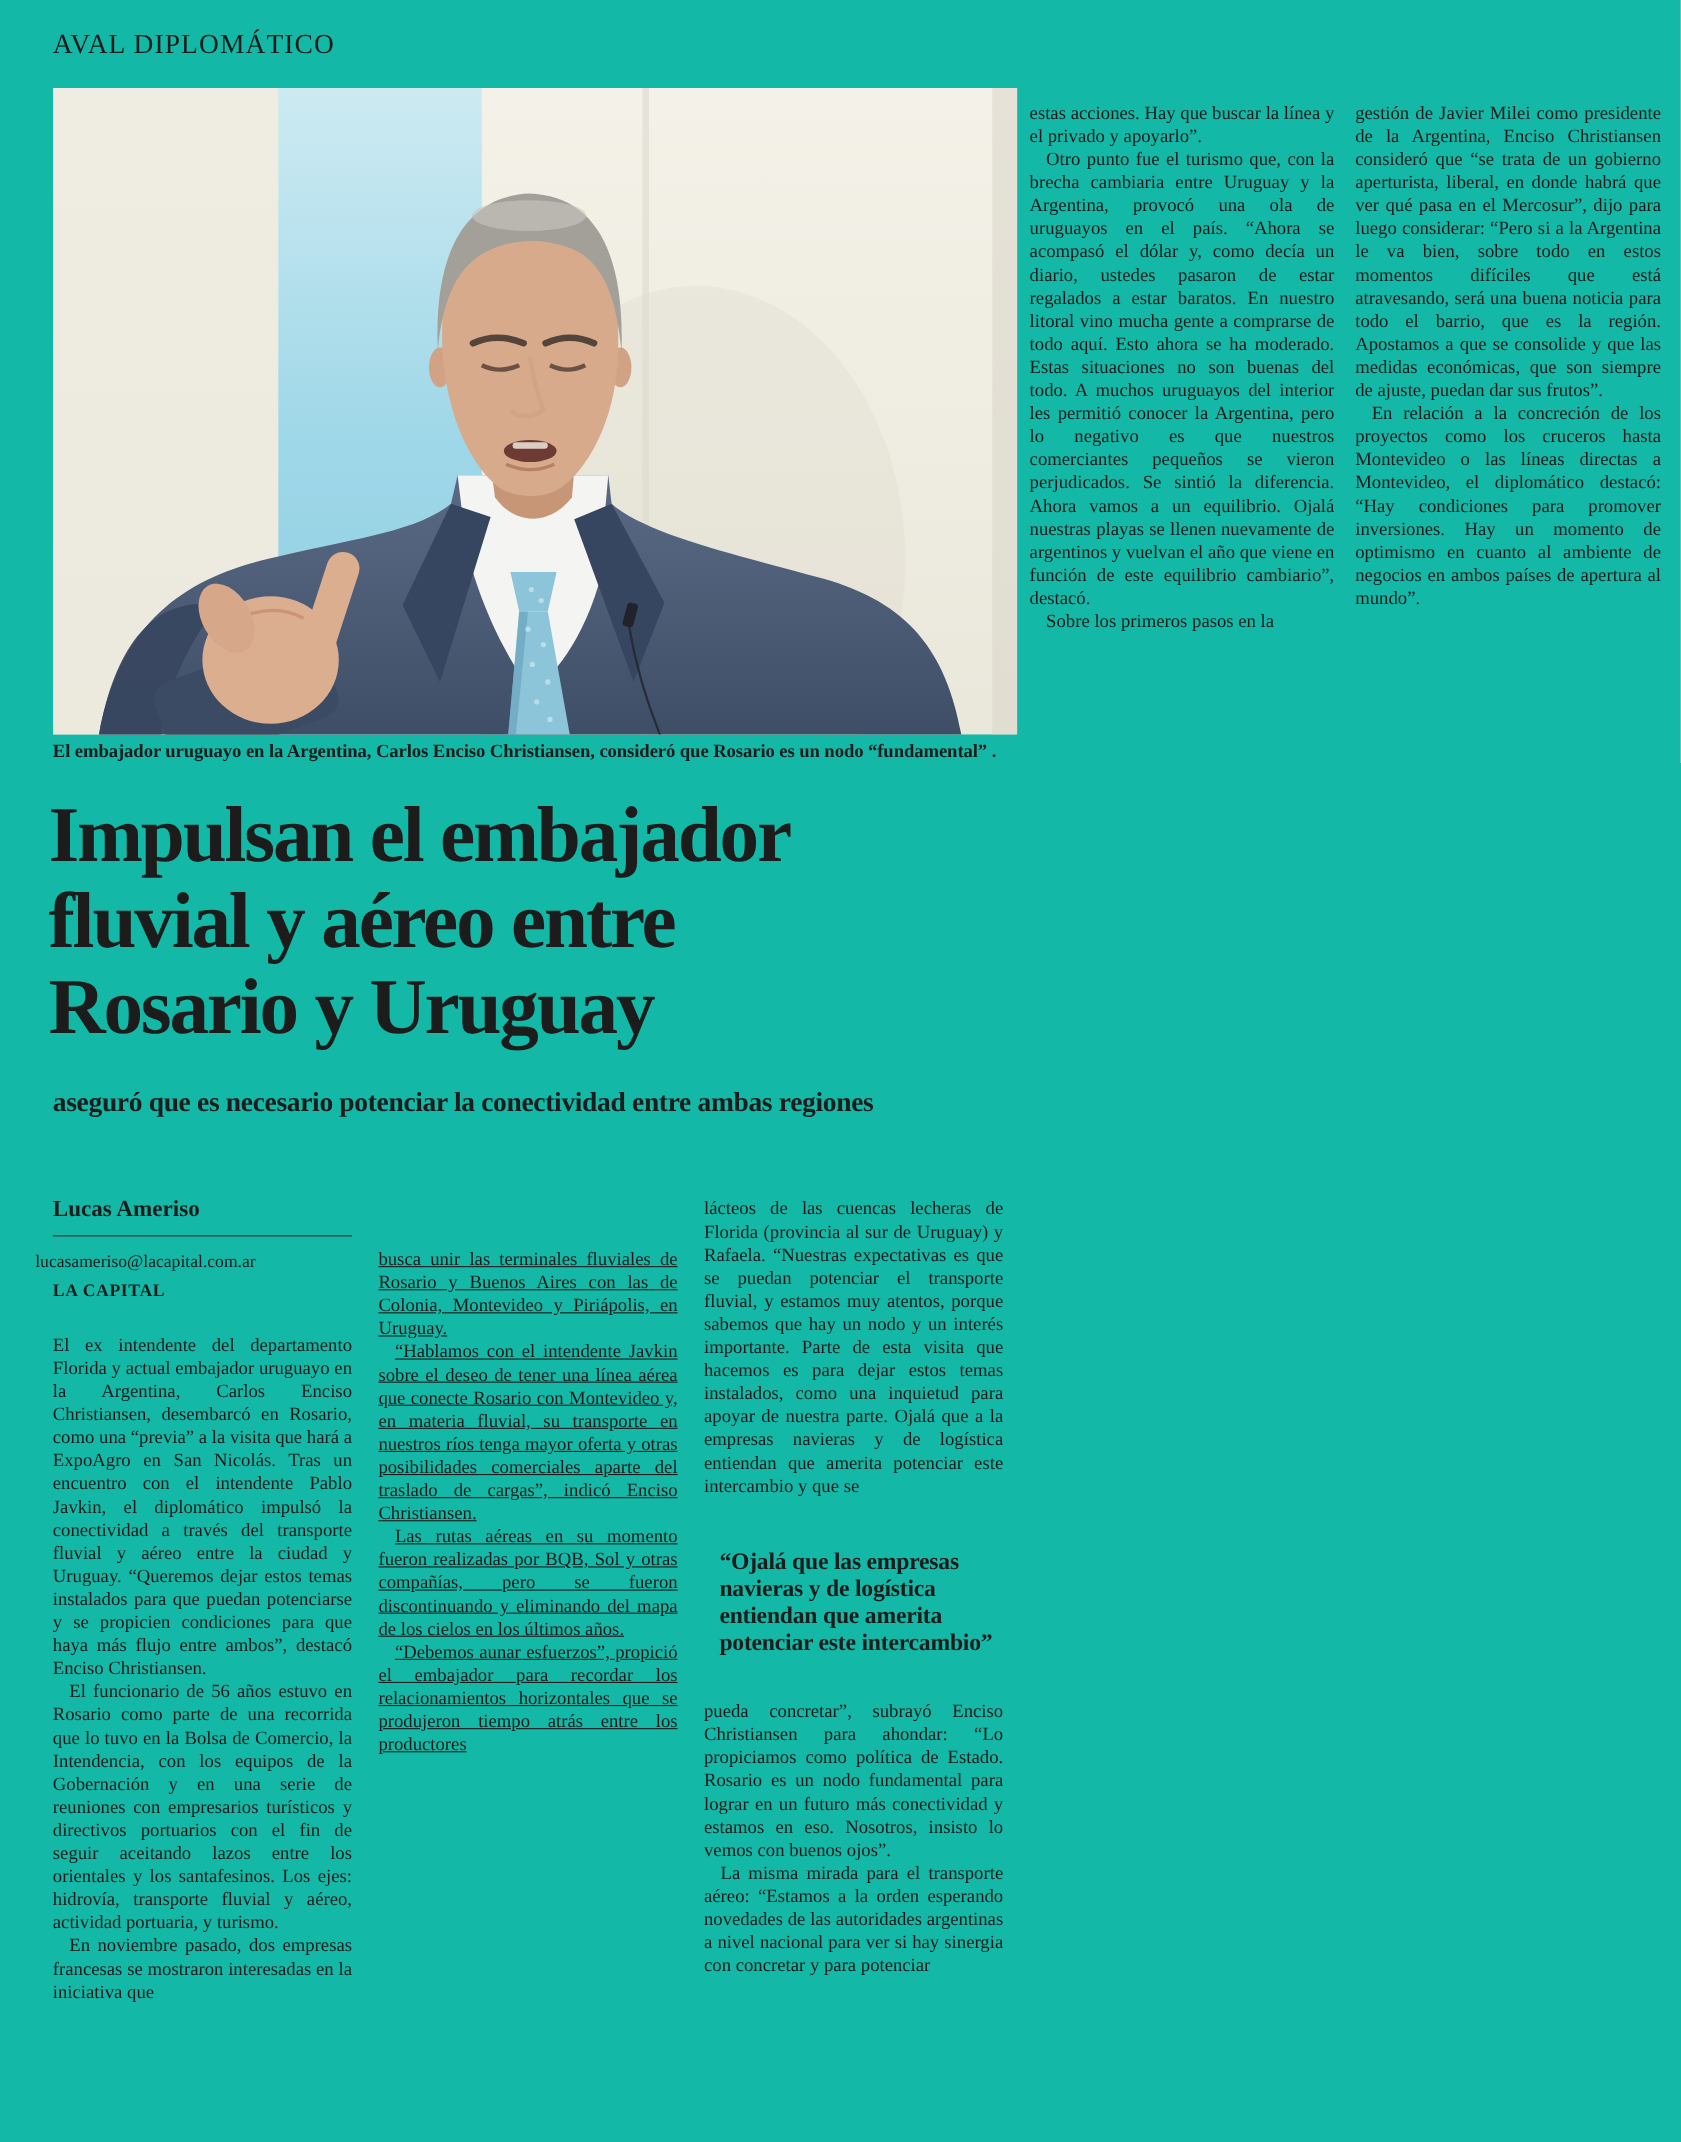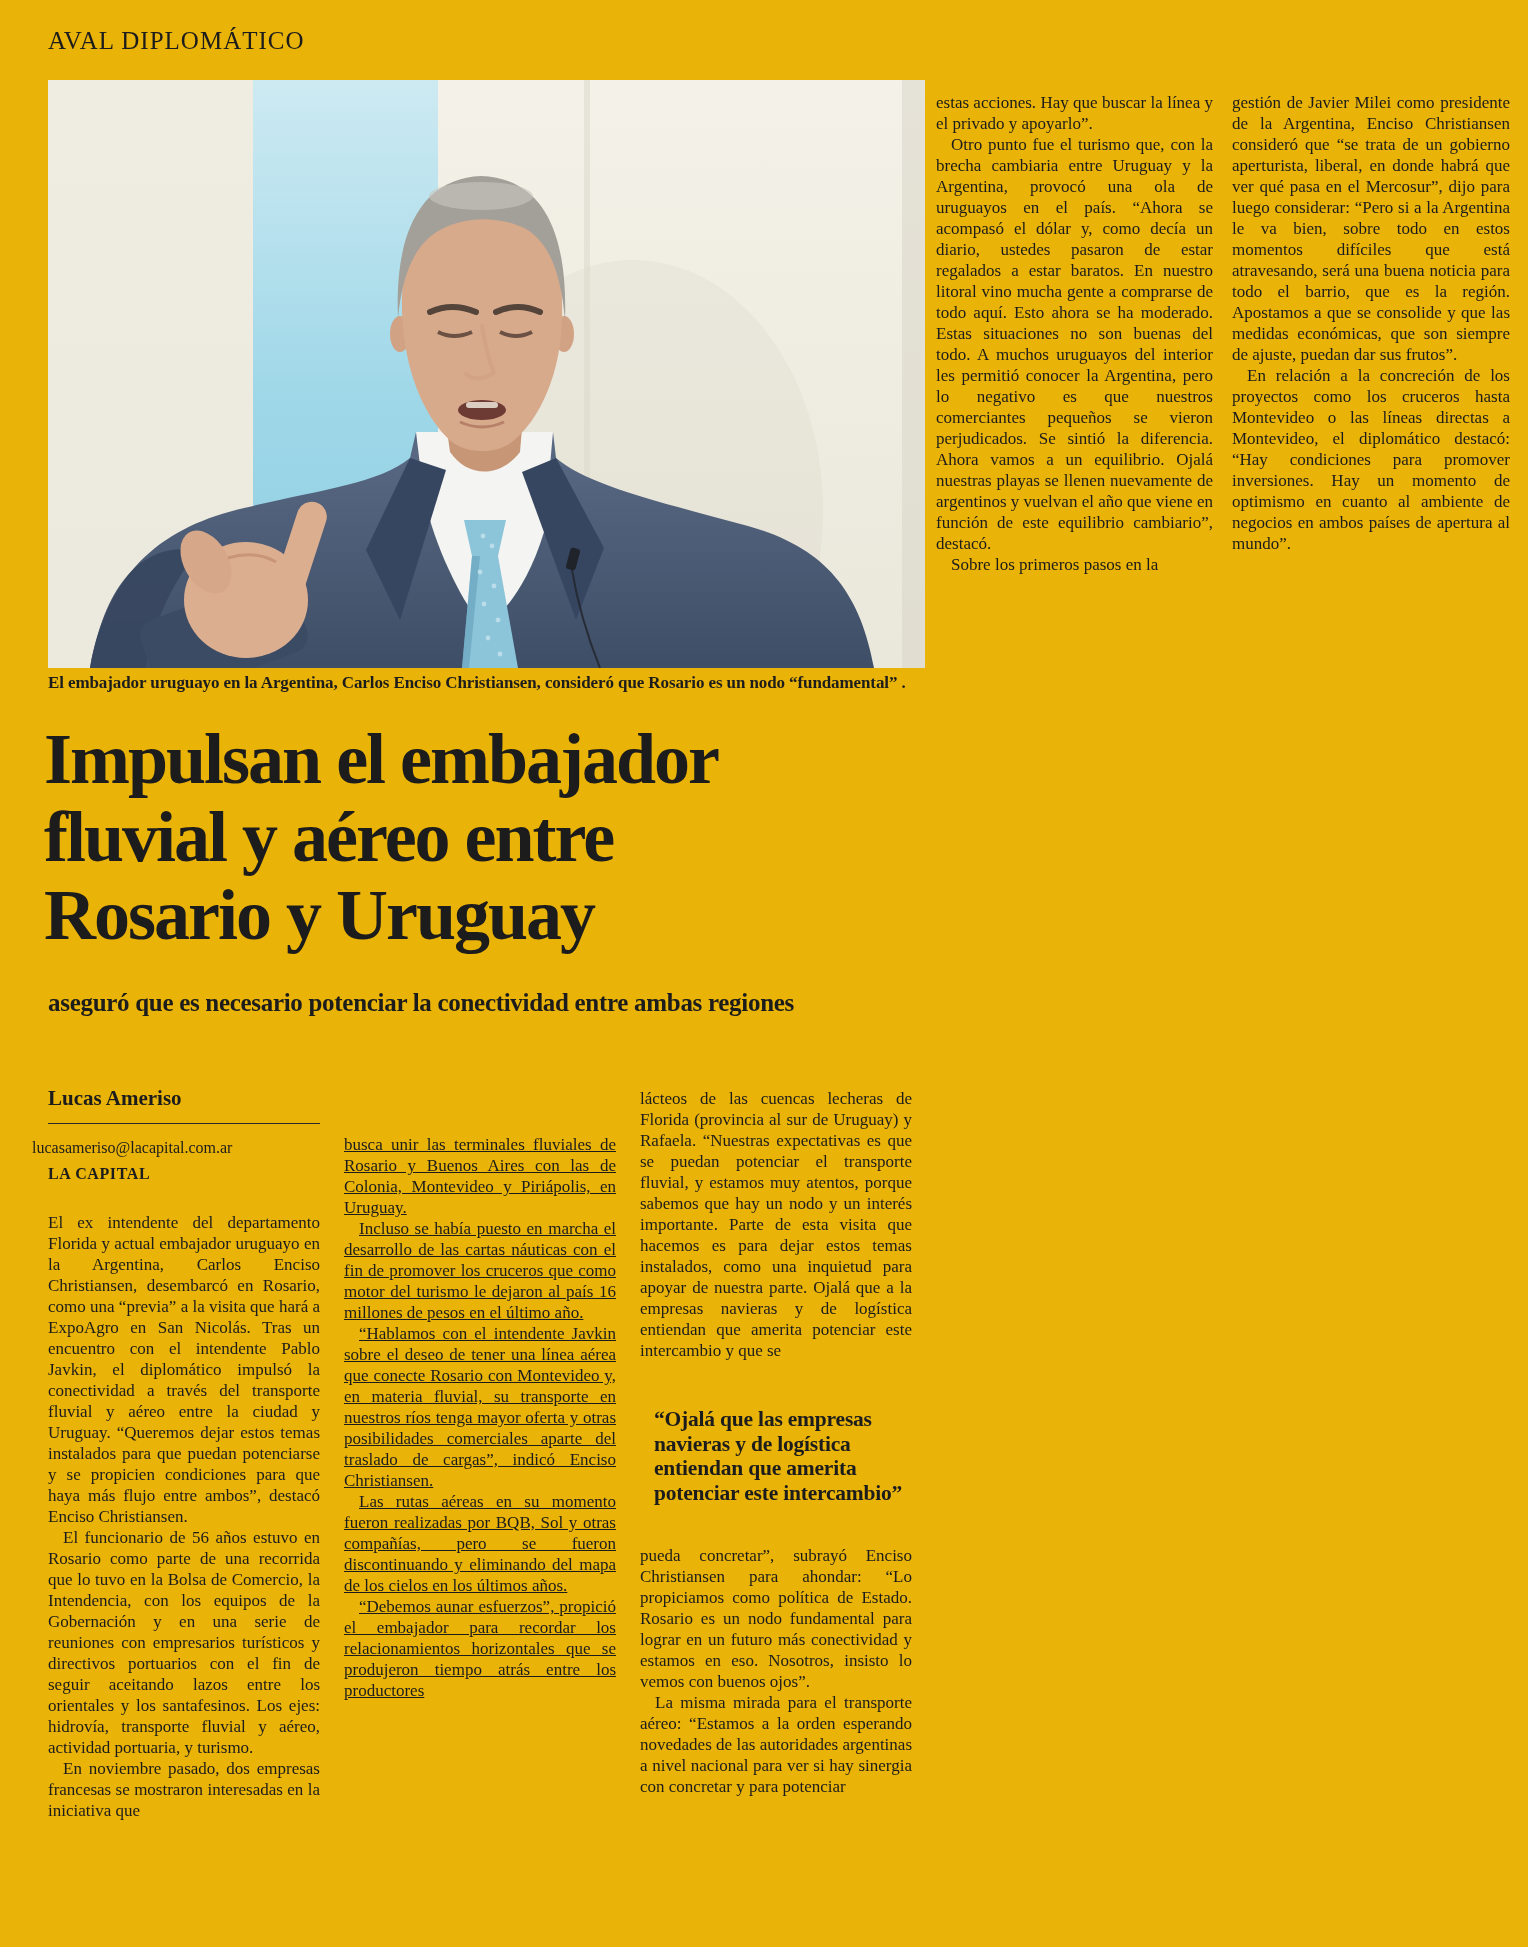--- a/index.html
+++ b/index.html
@@ -1,16 +1,16 @@
 <!DOCTYPE html>
 <html lang="es"><head>
 <meta charset="utf-8">
 <style>
   html,body{margin:0;padding:0;background:#e8e8e8;}
-  .page{position:relative;width:1528px;height:1947px;background:#eab308;
+  .page{position:relative;width:1528px;height:1947px;background:#14b8a6;
         font-family:"Liberation Serif",serif;color:#1c1c1c;overflow:hidden;margin:0 auto;}
   .kicker{position:absolute;left:48px;top:27px;font-size:25px;letter-spacing:1px;font-weight:400;}
   .photo{position:absolute;left:48px;top:80px;width:877px;height:588px;margin:0;overflow:hidden;}
   .caption{position:absolute;left:48px;top:673px;width:877px;font-size:17px;font-weight:bold;letter-spacing:-0.1px;}
   .headline{position:absolute;left:44px;top:720px;margin:0;font-size:72px;line-height:78px;
             font-weight:bold;letter-spacing:-2px;}
   .deck{position:absolute;left:48px;top:989px;font-size:25px;line-height:27.5px;font-weight:bold;letter-spacing:-0.3px;}
   .byline-name{position:absolute;left:48px;top:1086px;font-size:21px;font-weight:bold;}
   .byline-rule{position:absolute;left:48px;top:1123px;width:272px;height:1px;background:#2b2b2b;}
   .byline-email{position:absolute;left:32px;top:1139px;font-size:16px;}
@@ -124,21 +124,20 @@
   <div class="byline-outlet">LA CAPITAL</div>
 
   <div class="col" id="col1">
     <p>El ex intendente del departamento Florida y actual embajador uruguayo en la Argentina, Carlos Enciso Christiansen, desembarcó en Rosario, como una “previa” a la visita que hará a ExpoAgro en San Nicolás. Tras un encuentro con el intendente Pablo Javkin, el diplomático impulsó la conectividad a través del transporte fluvial y aéreo entre la ciudad y Uruguay. “Queremos dejar estos temas instalados para que puedan potenciarse y se propicien condiciones para que haya más flujo entre ambos”, destacó Enciso Christiansen.</p>
     <p class="ind">El funcionario de 56 años estuvo en Rosario como parte de una recorrida que lo tuvo en la Bolsa de Comercio, la Intendencia, con los equipos de la Gobernación y en una serie de reuniones con empresarios turísticos y directivos portuarios con el fin de seguir aceitando lazos entre los orientales y los santafesinos. Los ejes: hidrovía, transporte fluvial y aéreo, actividad portuaria, y turismo.</p>
     <p class="ind">En noviembre pasado, dos empresas francesas se mostraron interesadas en la iniciativa que</p>
   </div>
 
   <div class="col" id="col2">
     <p>busca unir las terminales fluviales de Rosario y Buenos Aires con las de Colonia, Montevideo y Piriápolis, en Uruguay.</p>
-    <p class="ind">Incluso se había puesto en marcha el desarrollo de las cartas náuticas con el fin de promover los cruceros que como motor del turismo le dejaron al país 16 millones de pesos en el último año.</p>
     <p class="ind">“Hablamos con el intendente Javkin sobre el deseo de tener una línea aérea que conecte Rosario con Montevideo y, en materia fluvial, su transporte en nuestros ríos tenga mayor oferta y otras posibilidades comerciales aparte del traslado de cargas”, indicó Enciso Christiansen.</p>
     <p class="ind">Las rutas aéreas en su momento fueron realizadas por BQB, Sol y otras compañías, pero se fueron discontinuando y eliminando del mapa de los cielos en los últimos años.</p>
     <p class="ind">“Debemos aunar esfuerzos”, propició el embajador para recordar los relacionamientos horizontales que se produjeron tiempo atrás entre los productores</p>
   </div>
 
   <div class="col" id="col3">
     <p>lácteos de las cuencas lecheras de Florida (provincia al sur de Uruguay) y Rafaela. “Nuestras expectativas es que se puedan potenciar el transporte fluvial, y estamos muy atentos, porque sabemos que hay un nodo y un interés importante. Parte de esta visita que hacemos es para dejar estos temas instalados, como una inquietud para apoyar de nuestra parte. Ojalá que a la empresas navieras y de logística entiendan que amerita potenciar este intercambio y que se</p>
     <blockquote class="pullquote">“Ojalá que las empresas navieras y de logística entiendan que amerita potenciar este intercambio”</blockquote>
     <p>pueda concretar”, subrayó Enciso Christiansen para ahondar: “Lo propiciamos como política de Estado. Rosario es un nodo fundamental para lograr en un futuro más conectividad y estamos en eso. Nosotros, insisto lo vemos con buenos ojos”.</p>
     <p class="ind">La misma mirada para el transporte aéreo: “Estamos a la orden esperando novedades de las autoridades argentinas a nivel nacional para ver si hay sinergia con concretar y para potenciar</p>

